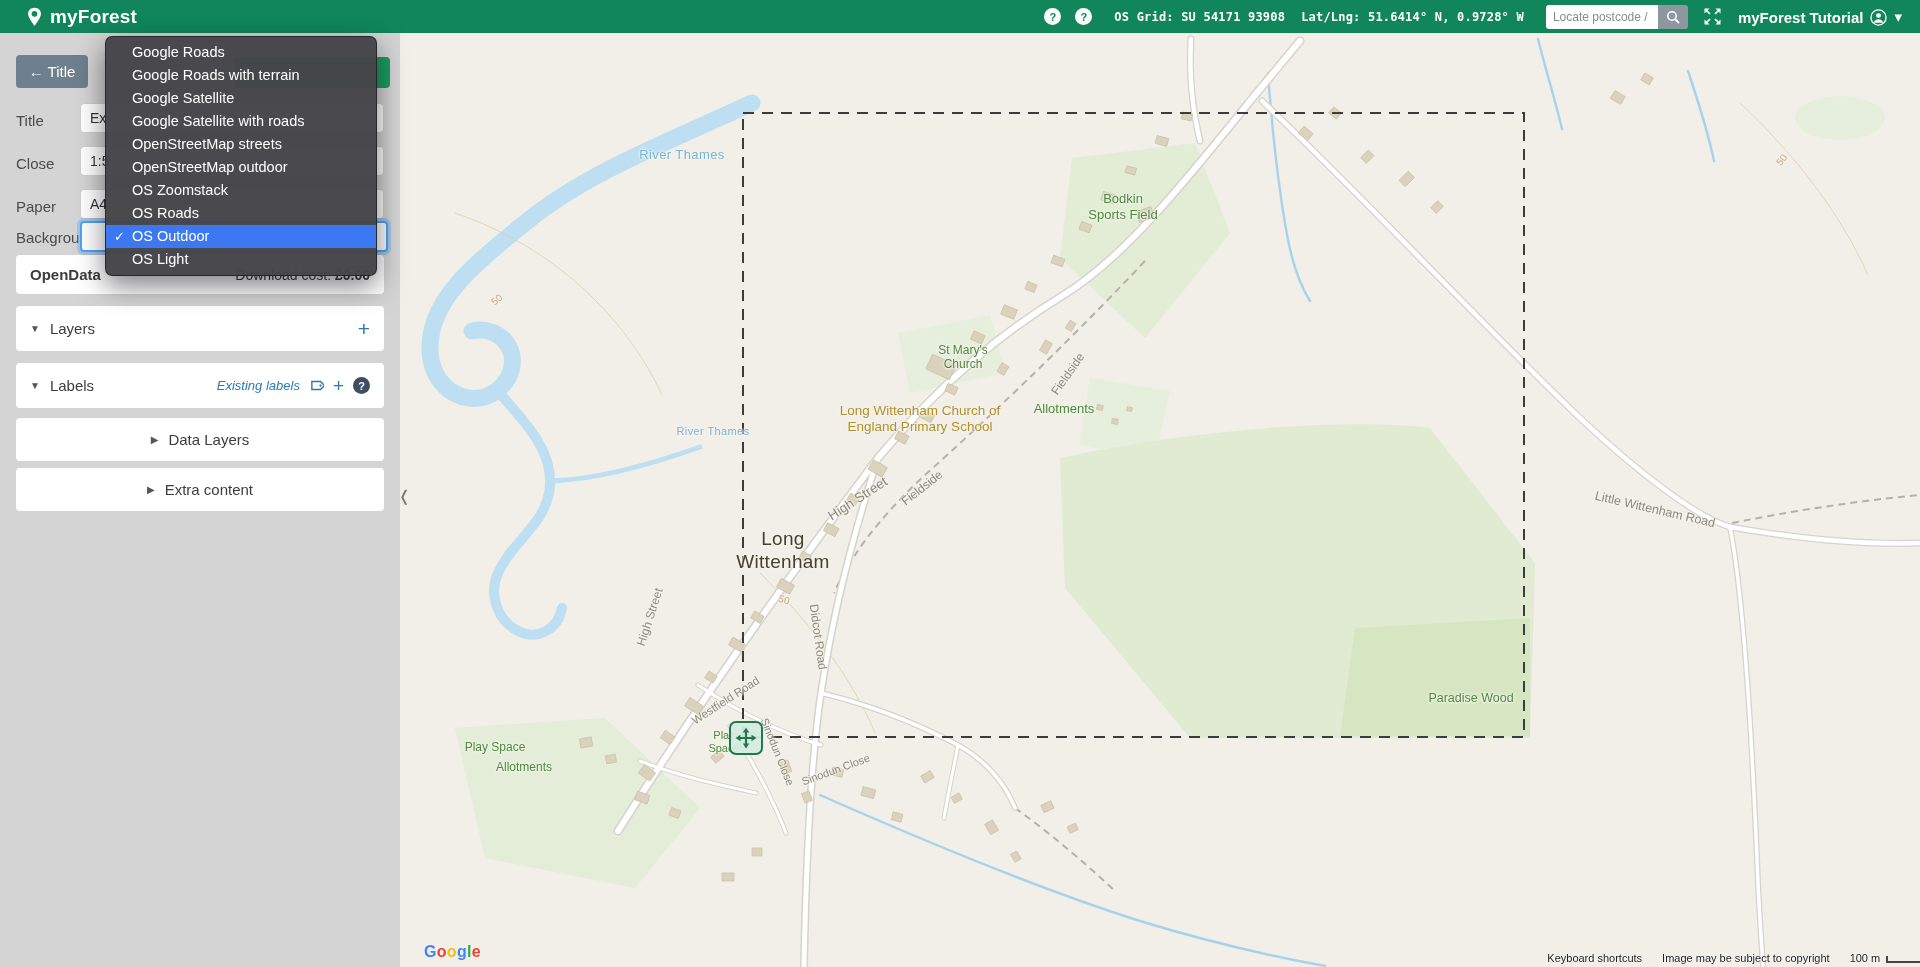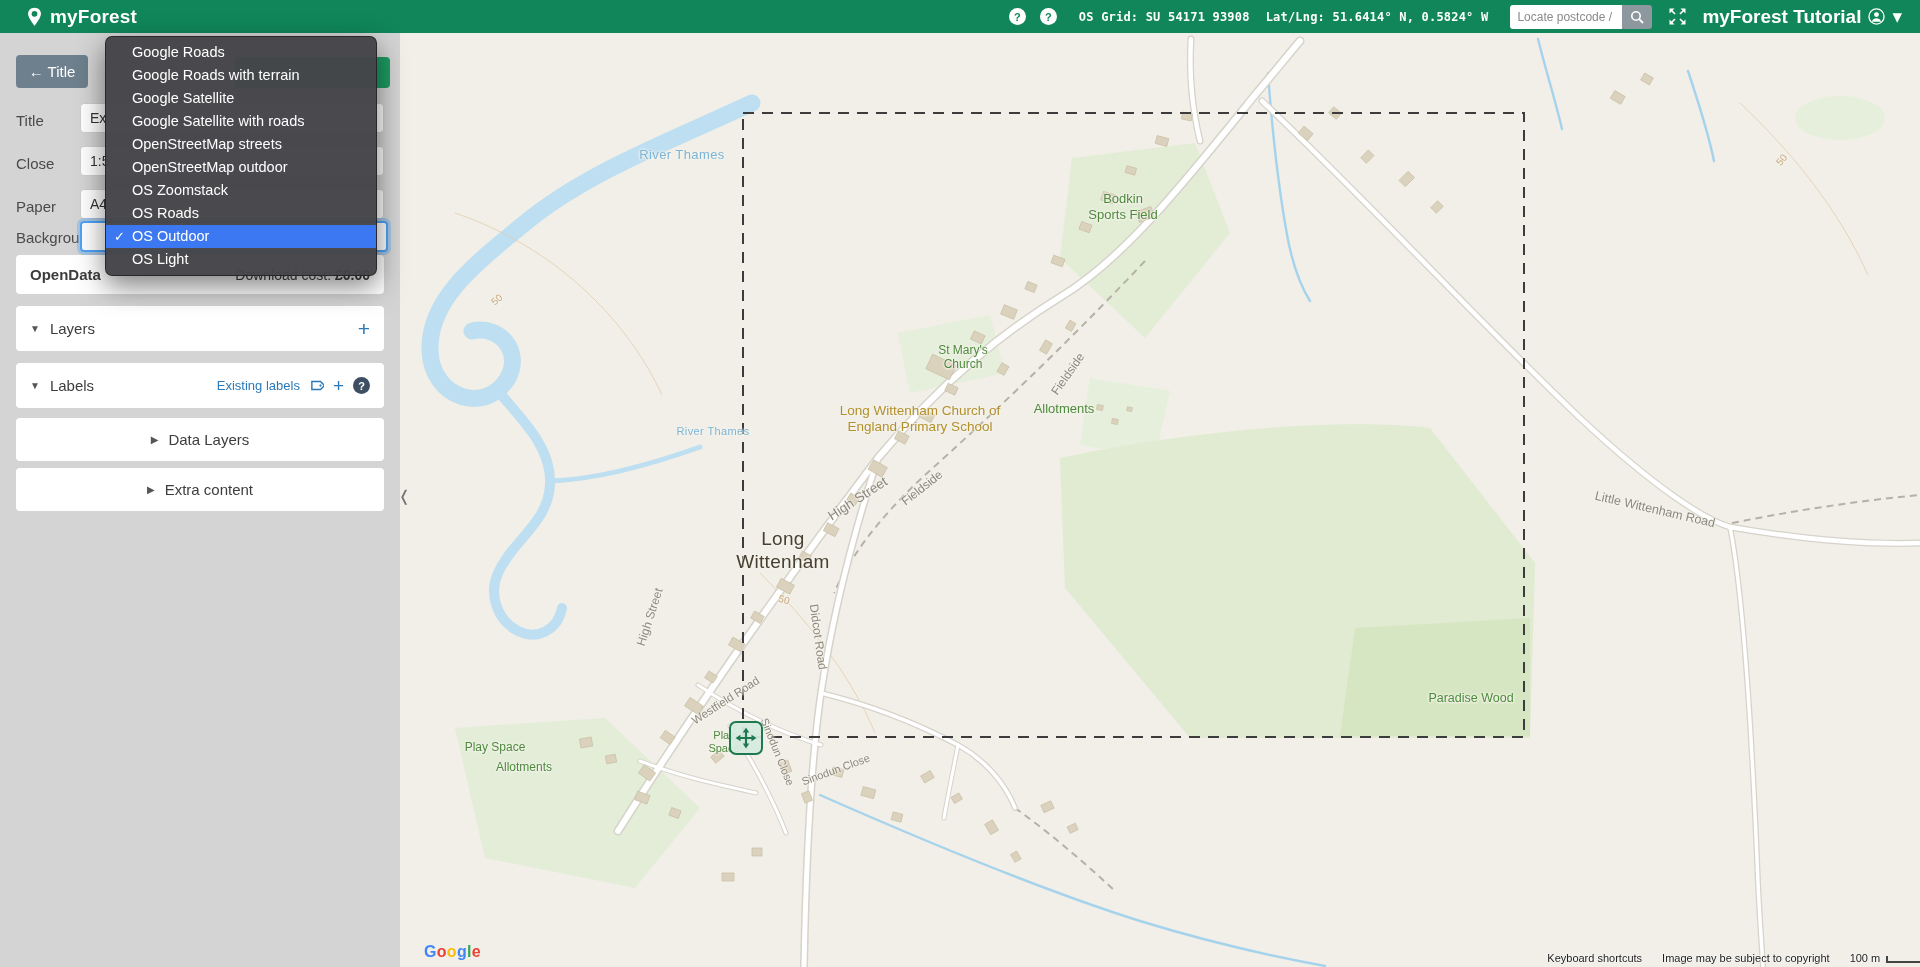--- a/index.html
+++ b/index.html
@@ -9,34 +9,34 @@
   .topbar { position:absolute; left:0; top:0; width:1920px; height:33px; background:#10865a; display:flex; align-items:center; z-index:60; }
   .brand { display:flex; align-items:center; gap:7px; margin-left:26px; color:#fff; font-size:19px; font-weight:bold; letter-spacing:.2px; }
   .topbar-right { margin-left:auto; display:flex; align-items:center; gap:14px; padding-right:18px; }
   .help-circle { width:17px; height:17px; border-radius:50%; background:#fff; color:#10865a; font-size:11px; font-weight:bold; display:flex; align-items:center; justify-content:center; cursor:pointer; }
   .coords { color:#fff; font-family:"DejaVu Sans Mono",monospace; font-size:12px; font-weight:bold; letter-spacing:.2px; display:flex; gap:16px; margin:0 8px;align-items:flex-end; }
   .searchbox { display:flex; align-items:stretch; height:24px; }
   .searchbox input { width:112px; border:none; border-radius:3px 0 0 3px; padding:0 7px; font-size:12px; color:#333; outline:none; }
   .searchbox input::placeholder { color:#8a8a8a; }
   .search-btn { width:30px; background:#8d979e; border:none; border-radius:0 3px 3px 0; display:flex; align-items:center; justify-content:center; cursor:pointer; }
   .fullscreen { width:22px; height:22px; cursor:pointer; display:flex; align-items:center; justify-content:center; }
-  .usermenu { display:flex; align-items:center; gap:7px; color:#fff; font-size:19px; font-weight:bold; cursor:pointer; }
+  .usermenu { display:flex; align-items:flex-end; gap:7px; color:#fff; font-size:15px; font-weight:bold; cursor:pointer; }
 
   
   .sidebar { position:absolute; left:0; top:33px; width:400px; height:934px; background:#d4d4d4; z-index:10; }
   .btn-close { position:absolute; left:16px; top:22px; width:72px; height:33px; background:#6e7f8d; color:#fff; border:none; border-radius:4px; font-size:15px; cursor:pointer; font-family:inherit; }
   .btn-green { position:absolute; left:235px; top:24px; width:155px; height:31px; background:#1d9c62; border:none; border-radius:4px; cursor:pointer; }
   .frm-label { position:absolute; left:16px; font-size:15px; color:#4a4a4a; }
   .frm-input { position:absolute; left:80px; width:304px; height:30px; background:#fff; border:1px solid #cfcfcf; border-radius:4px; font-size:14px; color:#333; padding:0 9px; font-family:inherit; }
   .frm-select-focused { position:absolute; left:80px; width:308px; height:31px; background:#fff; border:2px solid #4da3f8; border-radius:4px; box-shadow:0 0 0 3px rgba(77,163,248,.35); }
   .panel { position:absolute; left:16px; width:368px; background:#fff; border-radius:4px; display:flex; align-items:center; padding:0 14px;justify-content:center; }
   .panel .caret { font-size:10px; color:#555; margin-right:10px; }
   .panel .ptitle { font-size:15px; color:#3d3d3d; }
   .panel .spacer { flex:1; }
-  .blue { color:#2a7ab9; }
+  .blue { color:#2a7ab9;font-style:italic; }
   .plus-icon { font-size:21px; color:#2a7ab9; font-weight:400; cursor:pointer; line-height:1; }
   .tag-help { width:17px; height:17px; border-radius:50%; background:#3f4f63; color:#fff; font-size:11px; font-weight:bold; display:flex; align-items:center; justify-content:center; cursor:pointer; }
   .existing-link { font-size:13px; cursor:pointer; }
   .collapse-handle { position:absolute; left:398px; top:487px; font-size:15px; color:#777; cursor:pointer; z-index:12; }
 
   
   .dropdown { position:absolute; left:105px; top:36px; width:272px; background:rgba(68,68,72,.97); border:1px solid rgba(0,0,0,.45); border-radius:7px; box-shadow:0 10px 28px rgba(0,0,0,.5); padding:4px 0; z-index:100; }
   .dd-item { position:relative; height:23px; line-height:23px; padding-left:26px; font-size:14.5px; color:#fff; cursor:pointer; white-space:nowrap; }
   .dd-item.selected { background:#3b78f2; }
   .dd-check { position:absolute; left:8px; top:0; font-size:13px; }
@@ -76,21 +76,21 @@
       <path d="M10 1 C5.4 1 2.4 4.3 2.4 8.3 C2.4 13.2 10 22.5 10 22.5 C10 22.5 17.6 13.2 17.6 8.3 C17.6 4.3 14.6 1 10 1 Z" fill="#fff"></path>
       <circle cx="10" cy="8.2" r="3.4" fill="#10865a"></circle>
     </svg>
     <span>myForest</span>
   </div>
   <div class="topbar-right">
     <div class="help-circle">?</div>
     <div class="help-circle">?</div>
     <div class="coords">
       <span>OS Grid: SU 54171 93908</span>
-      <span>Lat/Lng: 51.6414° N, 0.5824° W</span>
+      <span>Lat/Lng: 51.6414° N, 0.9728° W</span>
     </div>
     <div class="searchbox">
       <input type="text" placeholder="Locate postcode / addre" style="">
       <button class="search-btn">
         <svg width="14" height="14" viewBox="0 0 14 14">
           <circle cx="6" cy="6" r="4.2" fill="none" stroke="#fff" stroke-width="1.6"></circle>
           <line x1="9.2" y1="9.2" x2="13" y2="13" stroke="#fff" stroke-width="1.8"></line>
         </svg>
       </button>
     </div>

